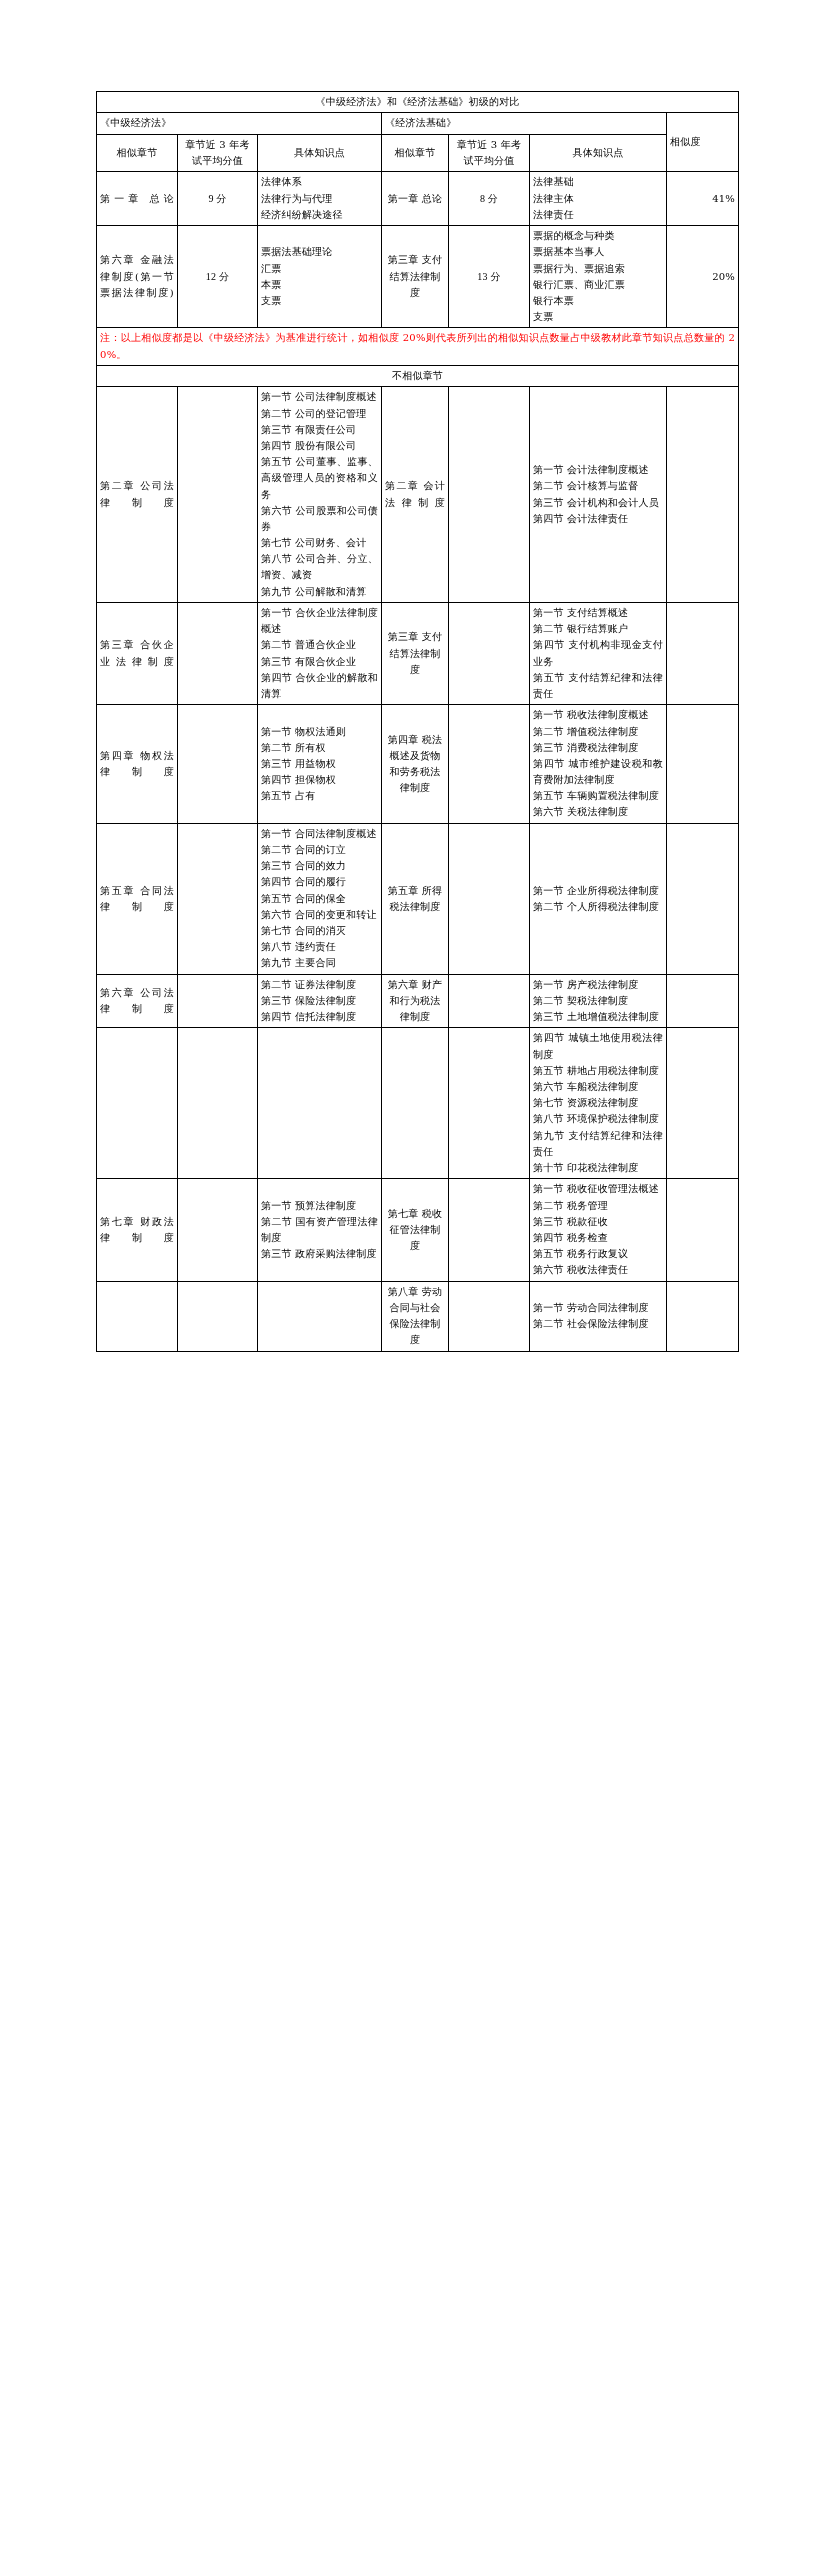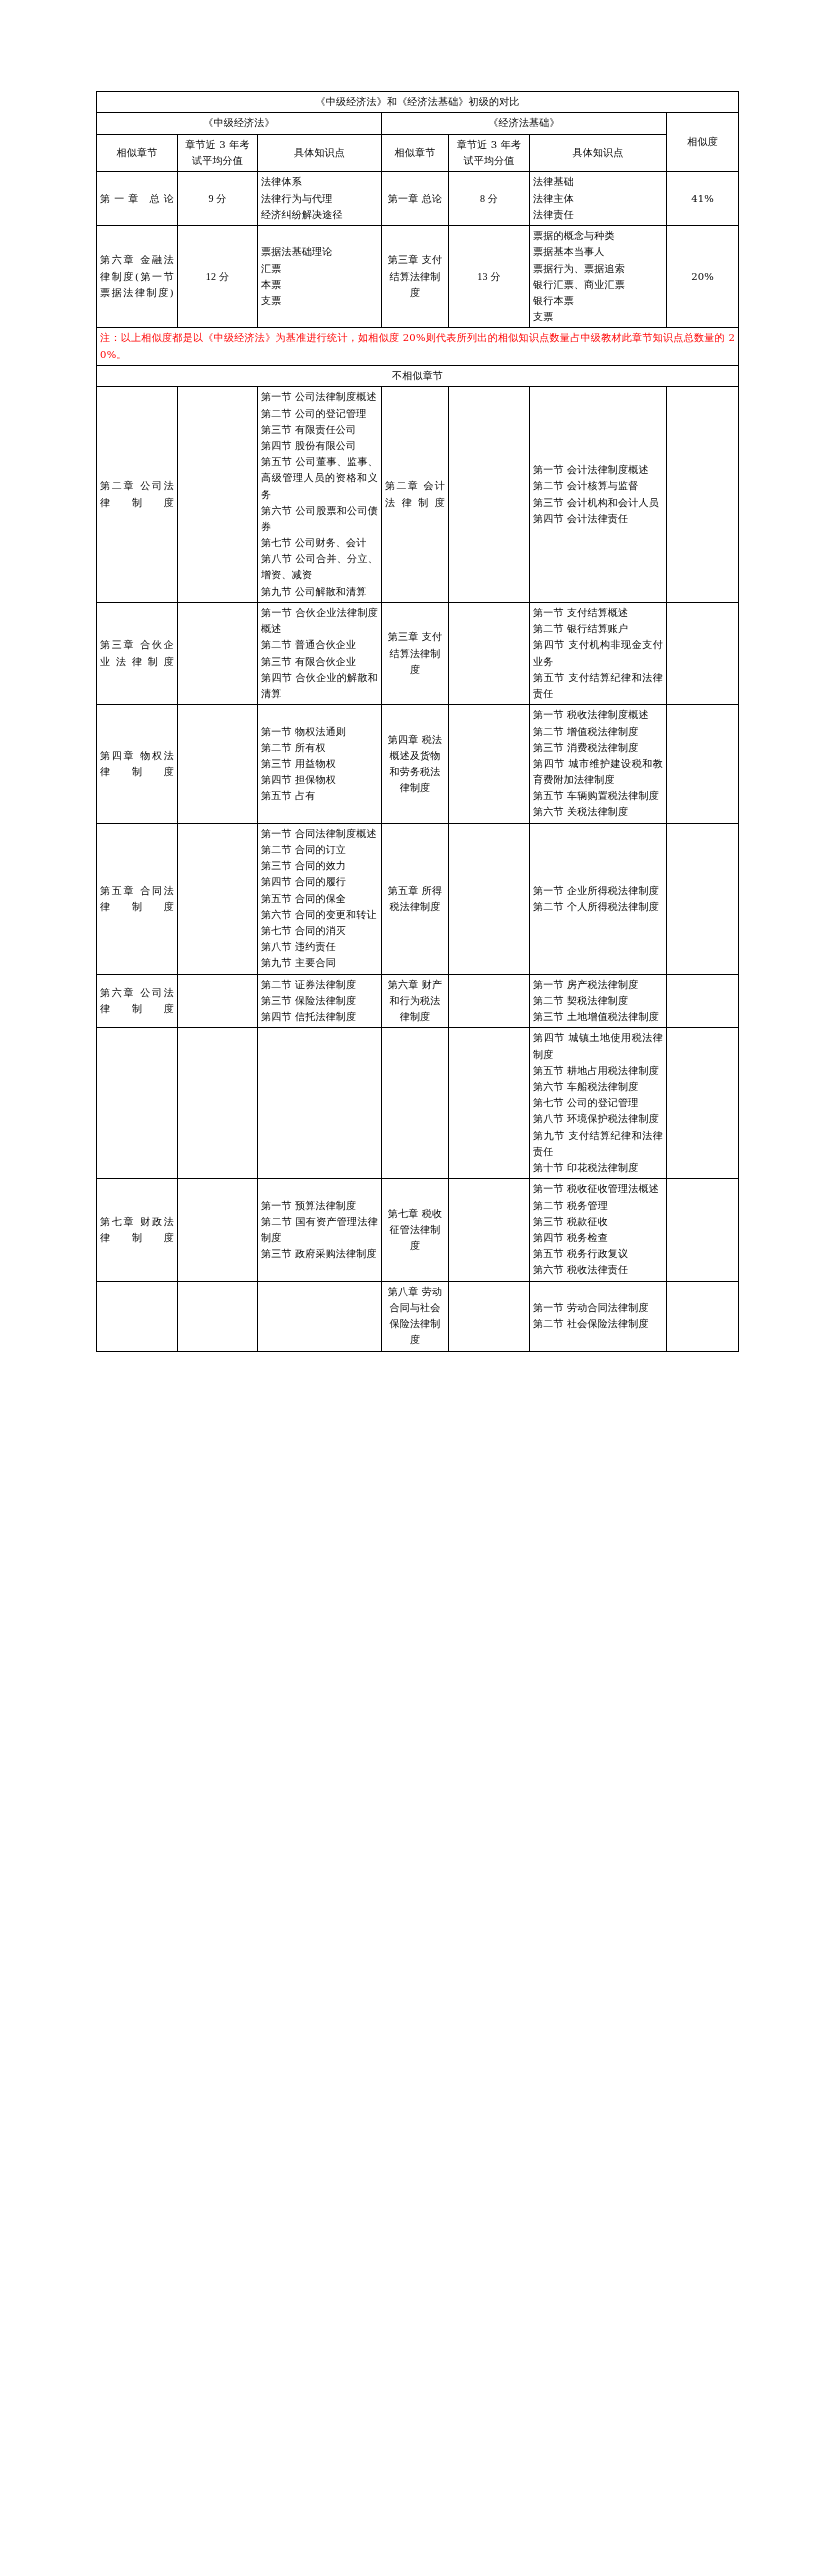--- a/index.html
+++ b/index.html
@@ -49,21 +49,21 @@
 
   .doc-title {
     text-align: center;
     font-size: 14px;
     font-weight: bold;
     letter-spacing: 0.5px;
     padding: 6.7px 3.1px 7.7px 3.1px;
     line-height: 1.3;
   }
   .grp-head {
-    text-align: center;
+    text-align: left;
     font-size: 12.4px;
     padding: 5.7px 3.1px 6.2px 3.1px;
     letter-spacing: 0.5px;
   }
   .col-head {
     text-align: center;
     font-size: 10.8px;
     line-height: 1.6;
     padding: 4.1px 2.6px;
   }
@@ -92,21 +92,21 @@
   }
   .spread {
     text-align: justify;
     text-align-last: justify;
     text-justify: inter-ideograph;
   }
   .lines > span {
     display: block;
   }
   .tall { line-height: 1.72; margin-top: 32px; }
-  .pctcell { text-align: center; font-size: 10.3px; }
+  .pctcell { text-align: right; font-size: 10.3px; }
   .scorecell { text-align: center; font-size: 10.3px; font-family: Liberation Serif, serif; }
 </style>
 </head>
 <body>
 
 <div class="page">
   <table class="cmp">
     <colgroup>
       <col class="c1">
         <col class="c2">
@@ -322,21 +322,21 @@
             <span></span>
           </td>
         <td class="ctr tall lines">
             <span></span>
           </td>
         <td class="scorecell"></td>
         <td class="just tall lines">
             <span>第四节 城镇土地使用税法律制度</span>
             <span>第五节 耕地占用税法律制度</span>
             <span>第六节 车船税法律制度</span>
-            <span>第七节 公司的登记管理</span>
+            <span>第七节 资源税法律制度</span>
             <span>第八节 环境保护税法律制度</span>
             <span>第九节 支付结算纪律和法律责任</span>
             <span>第十节 印花税法律制度</span>
           </td>
         <td class="pctcell"></td>
       </tr>
       <tr>
         <td class="spread tall lines">
             <span>第七章 财政法律制度</span>
           </td>

